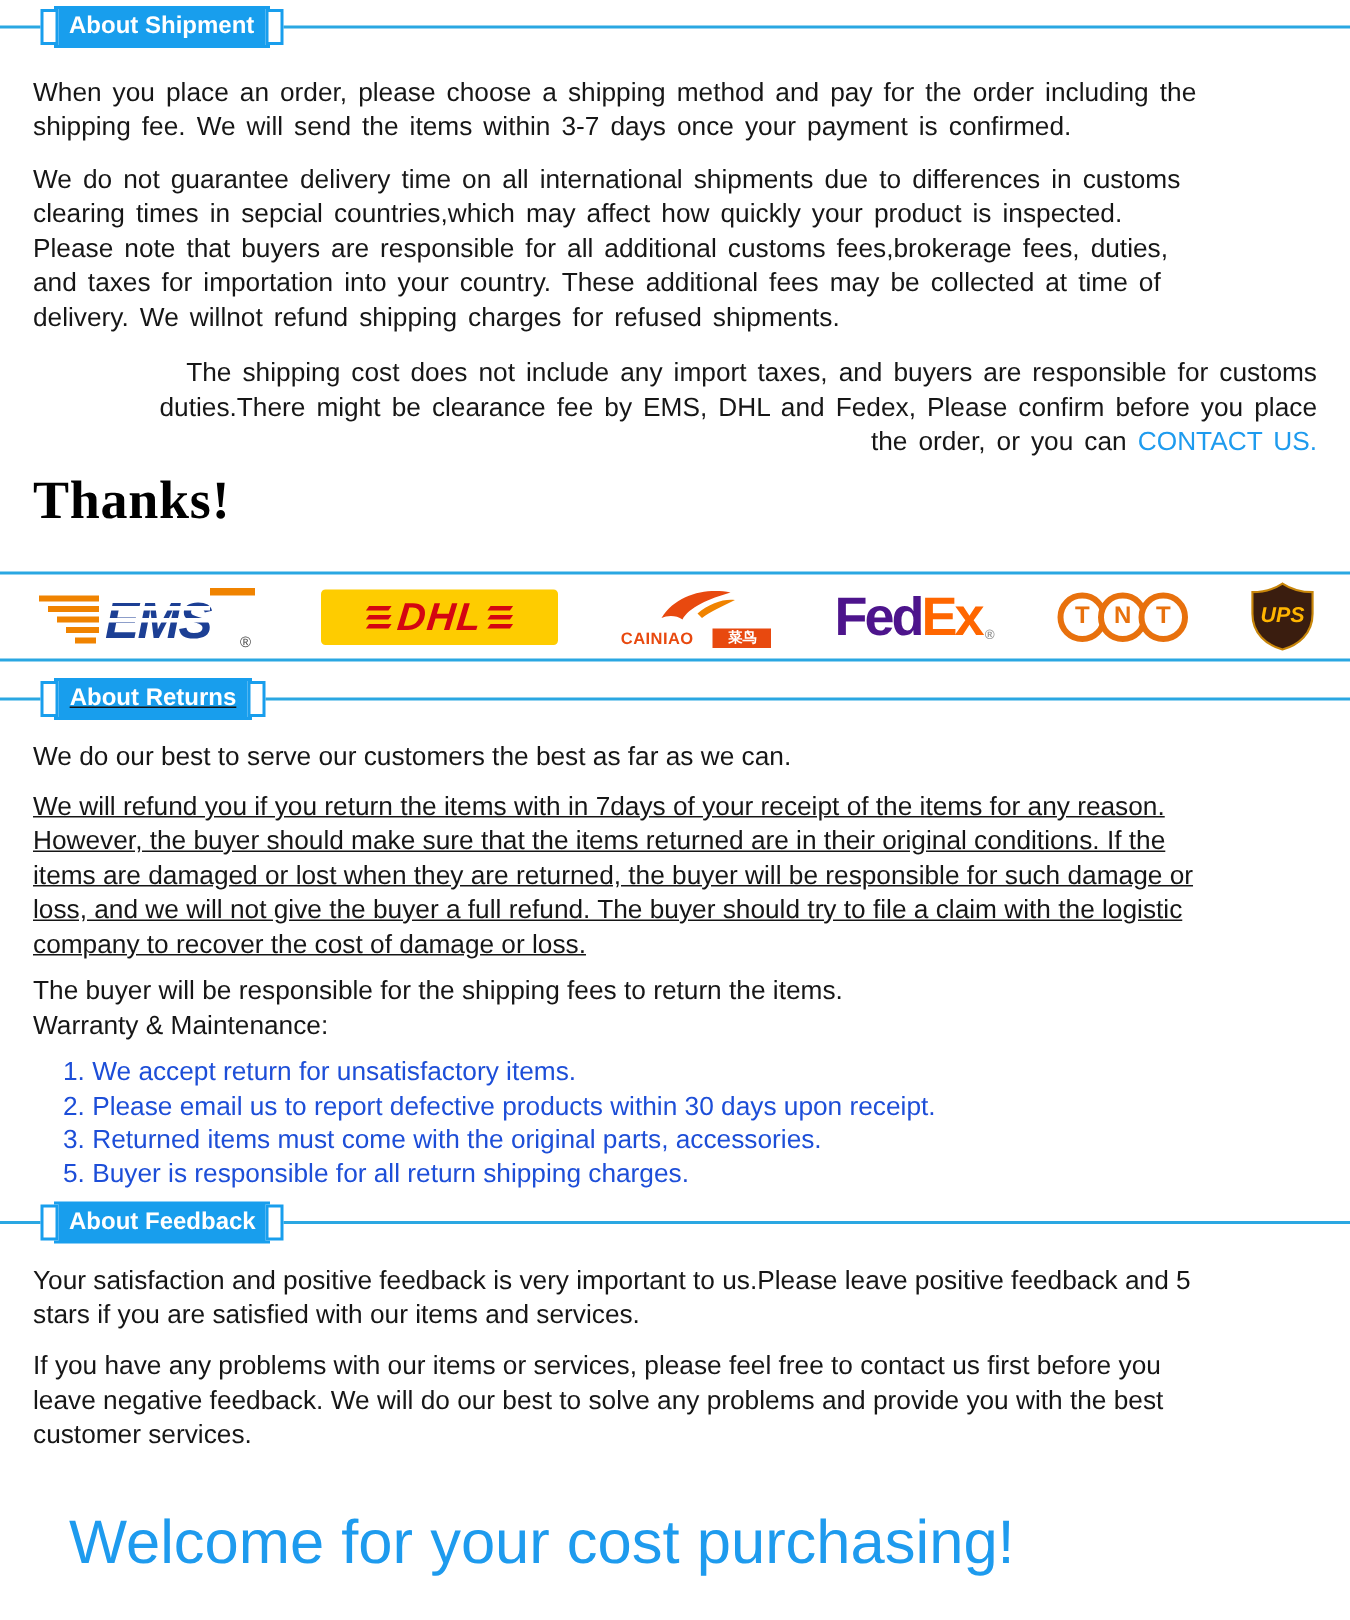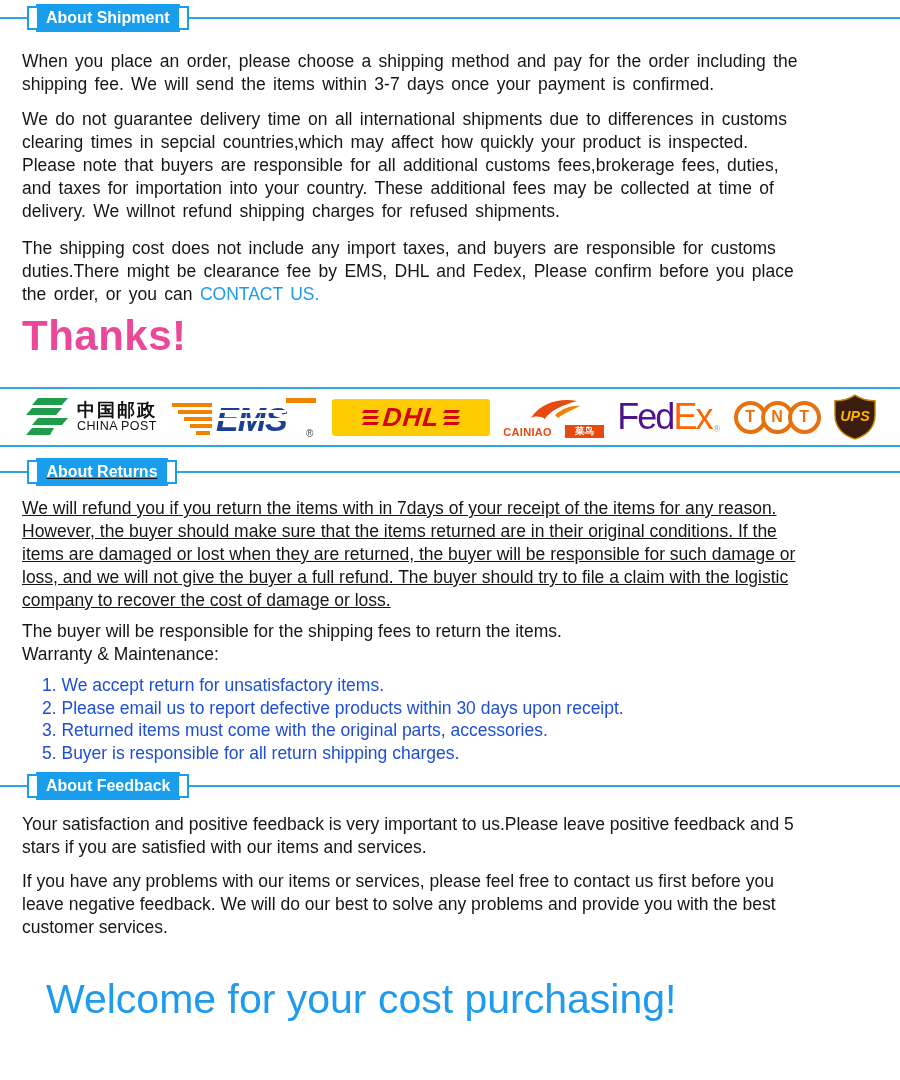--- a/index.html
+++ b/index.html
@@ -11,46 +11,46 @@
   .badge-row{display:flex;align-items:center;height:30px;}
   .b-line{height:2px;background:#2aa7e2;}
   .b-line.left{width:30px;}
   .b-line.right{flex:1;}
   .b-notch{width:8px;height:20px;border:2px solid #189eed;background:#fff;position:relative;z-index:2;margin:0 -3px;}
   .b-box{min-width:132px;height:28px;background:#189eed;color:#fff;font-size:16px;font-weight:700;
          display:flex;align-items:center;justify-content:center;padding:0 10px;box-sizing:border-box;position:relative;z-index:1;}
 
   .para{white-space:pre-line;font-size:17.5px;line-height:23px;margin:0;color:#161616;}
   .ws .para{word-spacing:2.5px;}
-  .mt17{margin-top:17px;} .mt12{margin-top:12px;} .mt14{margin-top:14px;} .mt10{margin-top:10px;text-decoration:underline;}
+  .mt17{margin-top:17px;} .mt12{margin-top:12px;} .mt14{margin-top:14px;text-align:right;} .mt10{margin-top:10px;text-decoration:underline;}
   .mt8{margin-top:8px;} .mt7{margin-top:7px;} .mt11{margin-top:11px;}
 
   .link{color:#1e9bee;cursor:pointer;}
-  .thanks{font-size:42px;font-weight:700;letter-spacing:.5px;margin:6px 0 0 0;color:#ec4899;}
+  .thanks{font-size:36px;font-weight:700;letter-spacing:.5px;margin:6px 0 0 0;color:#000000;font-family:Liberation Serif, serif;}
 
   
   .carrier-strip{margin-top:27px;border-top:2px solid #2aa7e2;border-bottom:2px solid #2aa7e2;height:56px;
                  display:flex;align-items:center;justify-content:space-between;padding:0 24px;}
   svg text{font-family:"Liberation Sans","DejaVu Sans",sans-serif;}
   .logo{display:flex;align-items:center;gap:7px;flex:0 0 auto;}
   .cp-text{display:flex;flex-direction:column;line-height:1.08;}
   .cp-cn{font-size:18px;font-weight:700;letter-spacing:2px;color:#111;}
   .cp-en{font-size:12.5px;letter-spacing:.4px;color:#111;}
 
   .dhl-box{background:#fecc00;width:158px;height:37px;border-radius:3px;display:flex;align-items:center;justify-content:center;gap:5px;}
   .dhl-text{font-size:26px;font-style:italic;font-weight:900;color:#d40511;letter-spacing:1px;transform:skewX(-6deg);}
   .dhl-dash{display:flex;flex-direction:column;gap:3px;}
   .dhl-dash i{display:block;width:15px;height:3px;background:#d40511;transform:skewX(-35deg);}
 
   .cainiao{display:flex;flex-direction:column;align-items:center;gap:1px;}
   .cainiao-label{display:flex;align-items:center;gap:13px;}
   .cainiao-en{color:#e8490f;font-weight:800;font-size:11px;letter-spacing:.3px;}
   .cainiao-cn{background:#e8490f;color:#fff;font-size:9.5px;padding:0 10px;font-weight:700;}
 
-  .fedex{font-weight:400;font-size:36px;letter-spacing:-2px;display:flex;align-items:flex-start;}
+  .fedex{font-weight:700;font-size:36px;letter-spacing:-2px;display:flex;align-items:flex-start;}
   .fedex .fed{color:#4d148c;} .fedex .ex{color:#ff6600;}
   .fedex .reg{font-size:9px;color:#999;margin-left:2px;align-self:flex-end;padding-bottom:4px;letter-spacing:0;}
 
   .tnt{display:flex;}
   .tnt span{width:33px;height:33px;border:4px solid #e8710d;border-radius:50%;background:#fff;color:#e8710d;
             font-weight:800;font-size:16px;display:flex;align-items:center;justify-content:center;
             margin-left:-6px;box-sizing:border-box;}
   .tnt span:first-child{margin-left:0;}
 
   .rlist{margin:8px 0 0 20px;}
@@ -80,34 +80,20 @@
 and taxes for importation into your country. These additional fees may be collected at time of
 delivery. We willnot refund shipping charges for refused shipments.</p>
     <p class="para mt14"><span>The shipping cost does not include any import taxes, and buyers are responsible for customs
 duties.There might be clearance fee by EMS, DHL and Fedex, Please confirm before you place
 the order, or you can </span><span class="link">CONTACT US.</span></p>
     <div class="thanks">Thanks!</div>
   </div>
 
   <div class="carrier-strip">
 
-    <div class="logo">
-      <svg width="46" height="42" viewBox="0 0 46 42">
-        <g fill="#1f9d4d">
-          <path d="M14 2 L44 2 L38 9 L8 9 Z"></path>
-          <path d="M8 12 L38 12 L32 19 L2 19 Z"></path>
-          <path d="M14 22 L44 22 L38 29 L8 29 Z"></path>
-          <path d="M8 32 L30 32 L26 39 L2 39 Z"></path>
-        </g>
-      </svg>
-      <div class="cp-text">
-        <span class="cp-cn">中国邮政</span>
-        <span class="cp-en">CHINA POST</span>
-      </div>
-    </div>
 
     <div class="logo">
       <svg width="148" height="44" viewBox="0 0 148 44">
         <g fill="#f08300">
           <rect x="2" y="8" width="40" height="4"></rect>
           <rect x="8" y="15" width="34" height="4"></rect>
           <rect x="14" y="22" width="28" height="4"></rect>
           <rect x="20" y="29" width="22" height="4"></rect>
           <rect x="26" y="36" width="14" height="4"></rect>
           <rect x="116" y="3" width="30" height="5"></rect>
@@ -167,20 +153,21 @@
 
   <div class="badge-row mt10">
     <div class="b-line left"></div>
     <div class="b-notch"></div>
     <div class="b-box">About Returns</div>
     <div class="b-notch"></div>
     <div class="b-line right"></div>
   </div>
 
   <div class="content">
+    <p class="para mt12">We do our best to serve our customers the best as far as we can.</p>
     <p class="para mt10">We will refund you if you return the items with in 7days of your receipt of the items for any reason.
 However, the buyer should make sure that the items returned are in their original conditions. If the
 items are damaged or lost when they are returned, the buyer will be responsible for such damage or
 loss, and we will not give the buyer a full refund. The buyer should try to file a claim with the logistic
 company to recover the cost of damage or loss.</p>
     <p class="para mt8">The buyer will be responsible for the shipping fees to return the items.
 Warranty &amp; Maintenance:</p>
     <div class="rlist">
       <div>1. We accept return for unsatisfactory items.</div>
       <div>2. Please email us to report defective products within 30 days upon receipt.</div>

